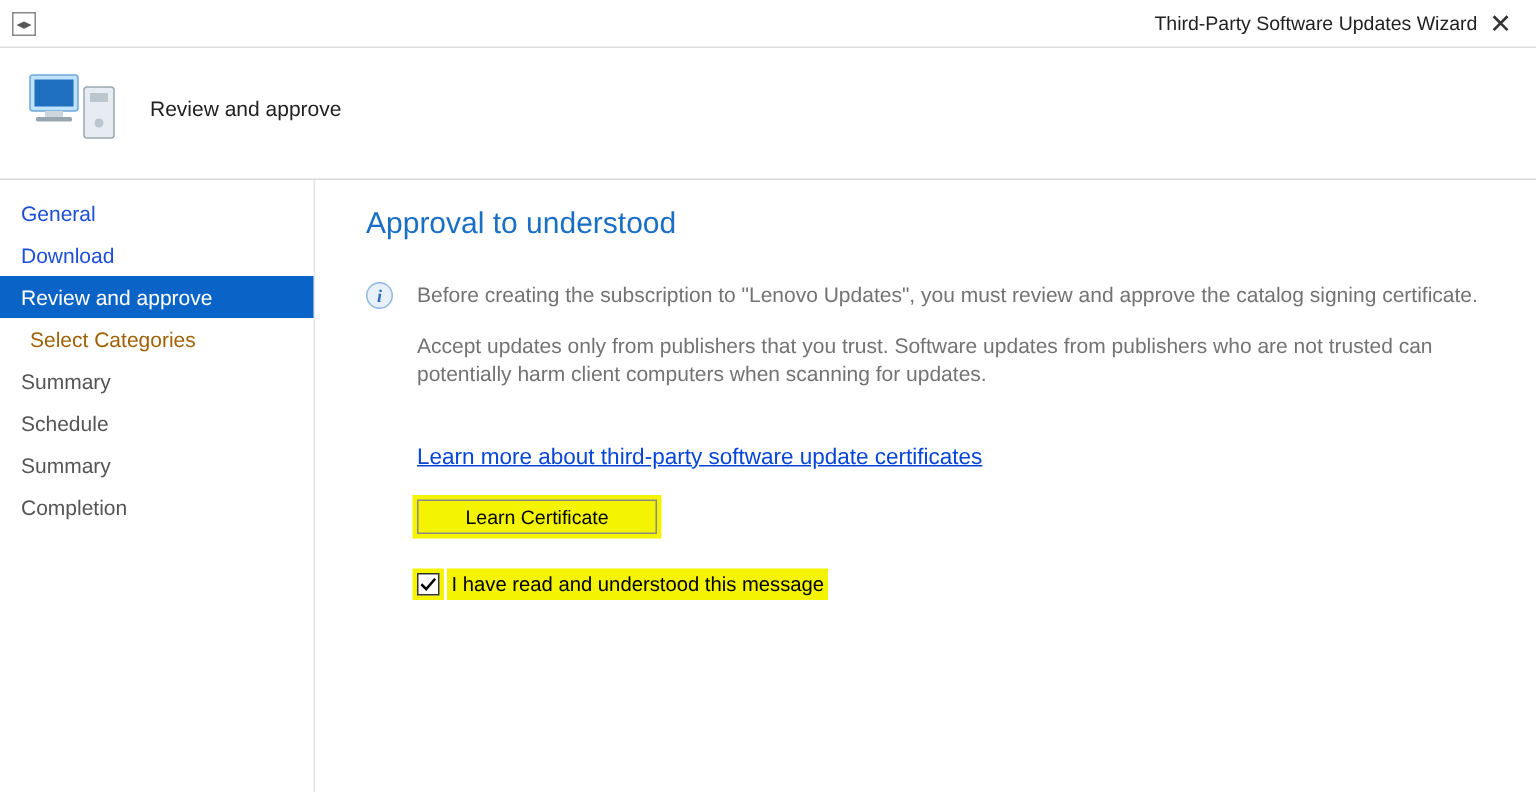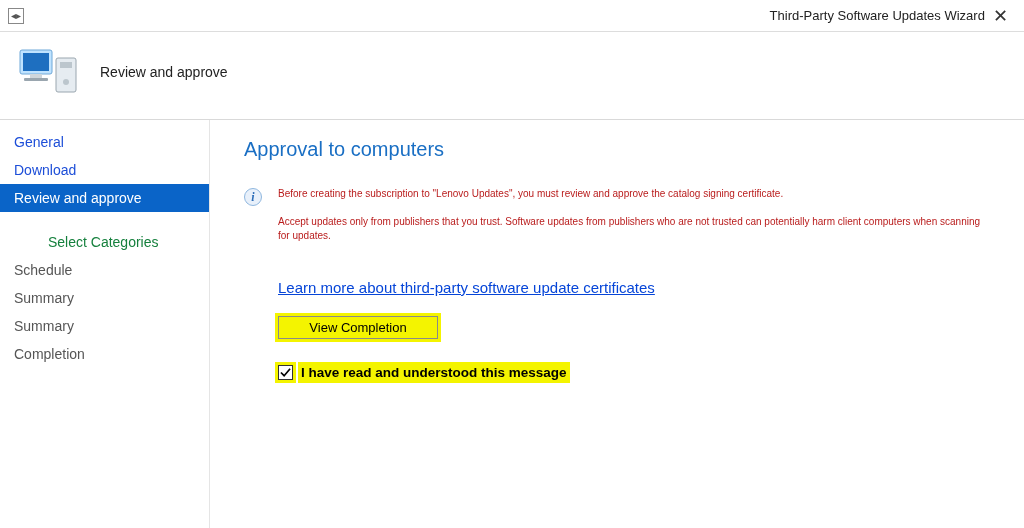--- a/index.html
+++ b/index.html
@@ -55,41 +55,41 @@
     font-size: 14px;
     color: #555;
     cursor: pointer;
     white-space: nowrap;
   }
   .sidebar .item.bold { color:#1d4ed8; }
   .sidebar .item.selected {
     background: #0a64c8;
     color: #fff;
   }
-  .sidebar .item.sub { padding-left: 48px; color:#15803d; font-weight:500;margin-top:16px;}
+  .sidebar .item.sub { padding-left: 20px; color:#a16207; font-weight:500;}
   .content {
     flex: 1;
     padding: 18px 34px 10px 34px;
     position: relative;
   }
   .content h2 {
     margin: 0 0 26px 0;
     font-weight: 400;
     font-size: 20px;
     color: #1a6fc4;
   }
   .inforow { display:flex; align-items:flex-start; margin-bottom: 4px;}
   .inforow .infoicon {
     width:18px;height:18px;border-radius:50%;
     background:#e8f0fa;border:1px solid #8fb7df;
     display:flex;align-items:center;justify-content:center;
     font-family:Georgia,serif;font-style:italic;font-weight:bold;
     font-size:12px;color:#2c6db8;margin-right:16px;margin-top:1px;flex:none;
   }
-  .infotext { font-size:10px; color:#b91c1c; line-height:1.4; }
+  .infotext { font-size:14px; color:#737373; line-height:1.4; }
   .infotext p { margin: 0 0 14px 0; }
   .learnlink { color:#0645d8; text-decoration: underline; font-size:15px; display:inline-block; margin: 18px 0 0 34px; cursor:pointer;}
   .viewcert-wrap { margin: 20px 0 0 34px; }
   .viewcert {
     display:inline-block;
     min-width: 160px;
     padding: 3px 24px;
     border: 1px solid #8a8a8a;
     background: #f4f400;
     font-size: 13px;
@@ -98,21 +98,21 @@
     box-shadow: 0 0 0 2px #f4f400, 0 0 0 2px #f4f400;
   }
   .hl { background:#f4f400; box-shadow: 0 0 0 3px #f4f400; }
   .checkrow { margin: 26px 0 0 34px; display:flex; align-items:center; }
   .checkrow .cb {
     width:15px;height:15px;border:1px solid #333;background:#fff;
     display:inline-flex;align-items:center;justify-content:center;
     margin-right:8px;cursor:pointer;
   }
   .checkrow .cb svg{width:11px;height:11px;}
-  .checkrow .lbl { font-size:13.5px; cursor:pointer;font-weight:bold; }
+  .checkrow .lbl { font-size:13.5px; cursor:pointer; }
 </style>
 </head>
 <body>
 
 <div class="titlebar">
   <span class="sysicon">◂▸</span>
   <span class="title">Third-Party Software Updates Wizard</span>
   <span class="close">✕</span>
 </div>
 
@@ -130,41 +130,41 @@
   </div>
   <div class="htext">Review and approve</div>
 </div>
 
 <div class="body">
   <div class="sidebar">
     <div class="item bold">General</div>
     <div class="item bold">Download</div>
     <div class="item selected">Review and approve</div>
     <div class="item sub">Select Categories</div>
+    <div class="item">Summary</div>
     <div class="item">Schedule</div>
-    <div class="item">Summary</div>
     <div class="item">Summary</div>
     <div class="item">Completion</div>
   </div>
 
   <div class="content">
-    <h2>Approval to computers</h2>
+    <h2>Approval to understood</h2>
 
     <div class="inforow">
       <div class="infoicon">i</div>
       <div class="infotext">
         <p>Before creating the subscription to "Lenovo Updates", you must review and approve the catalog signing certificate.</p>
         <p>Accept updates only from publishers that you trust. Software updates from publishers who are not trusted can potentially harm client computers when scanning for updates.</p>
       </div>
     </div>
 
     <a class="learnlink">Learn more about third-party software update certificates</a>
 
     <div class="viewcert-wrap">
-      <span class="viewcert hl">View Completion</span>
+      <span class="viewcert hl">Learn Certificate</span>
     </div>
 
     <div class="checkrow">
       <span class="cb hl">
         <svg viewBox="0 0 12 12">
             <polyline points="1,6 4.5,9.5 11,2" fill="none" stroke="#000" stroke-width="1.8"></polyline>
           </svg>
       </span>
       <span class="lbl hl">I have read and understood this message</span>
     </div>

